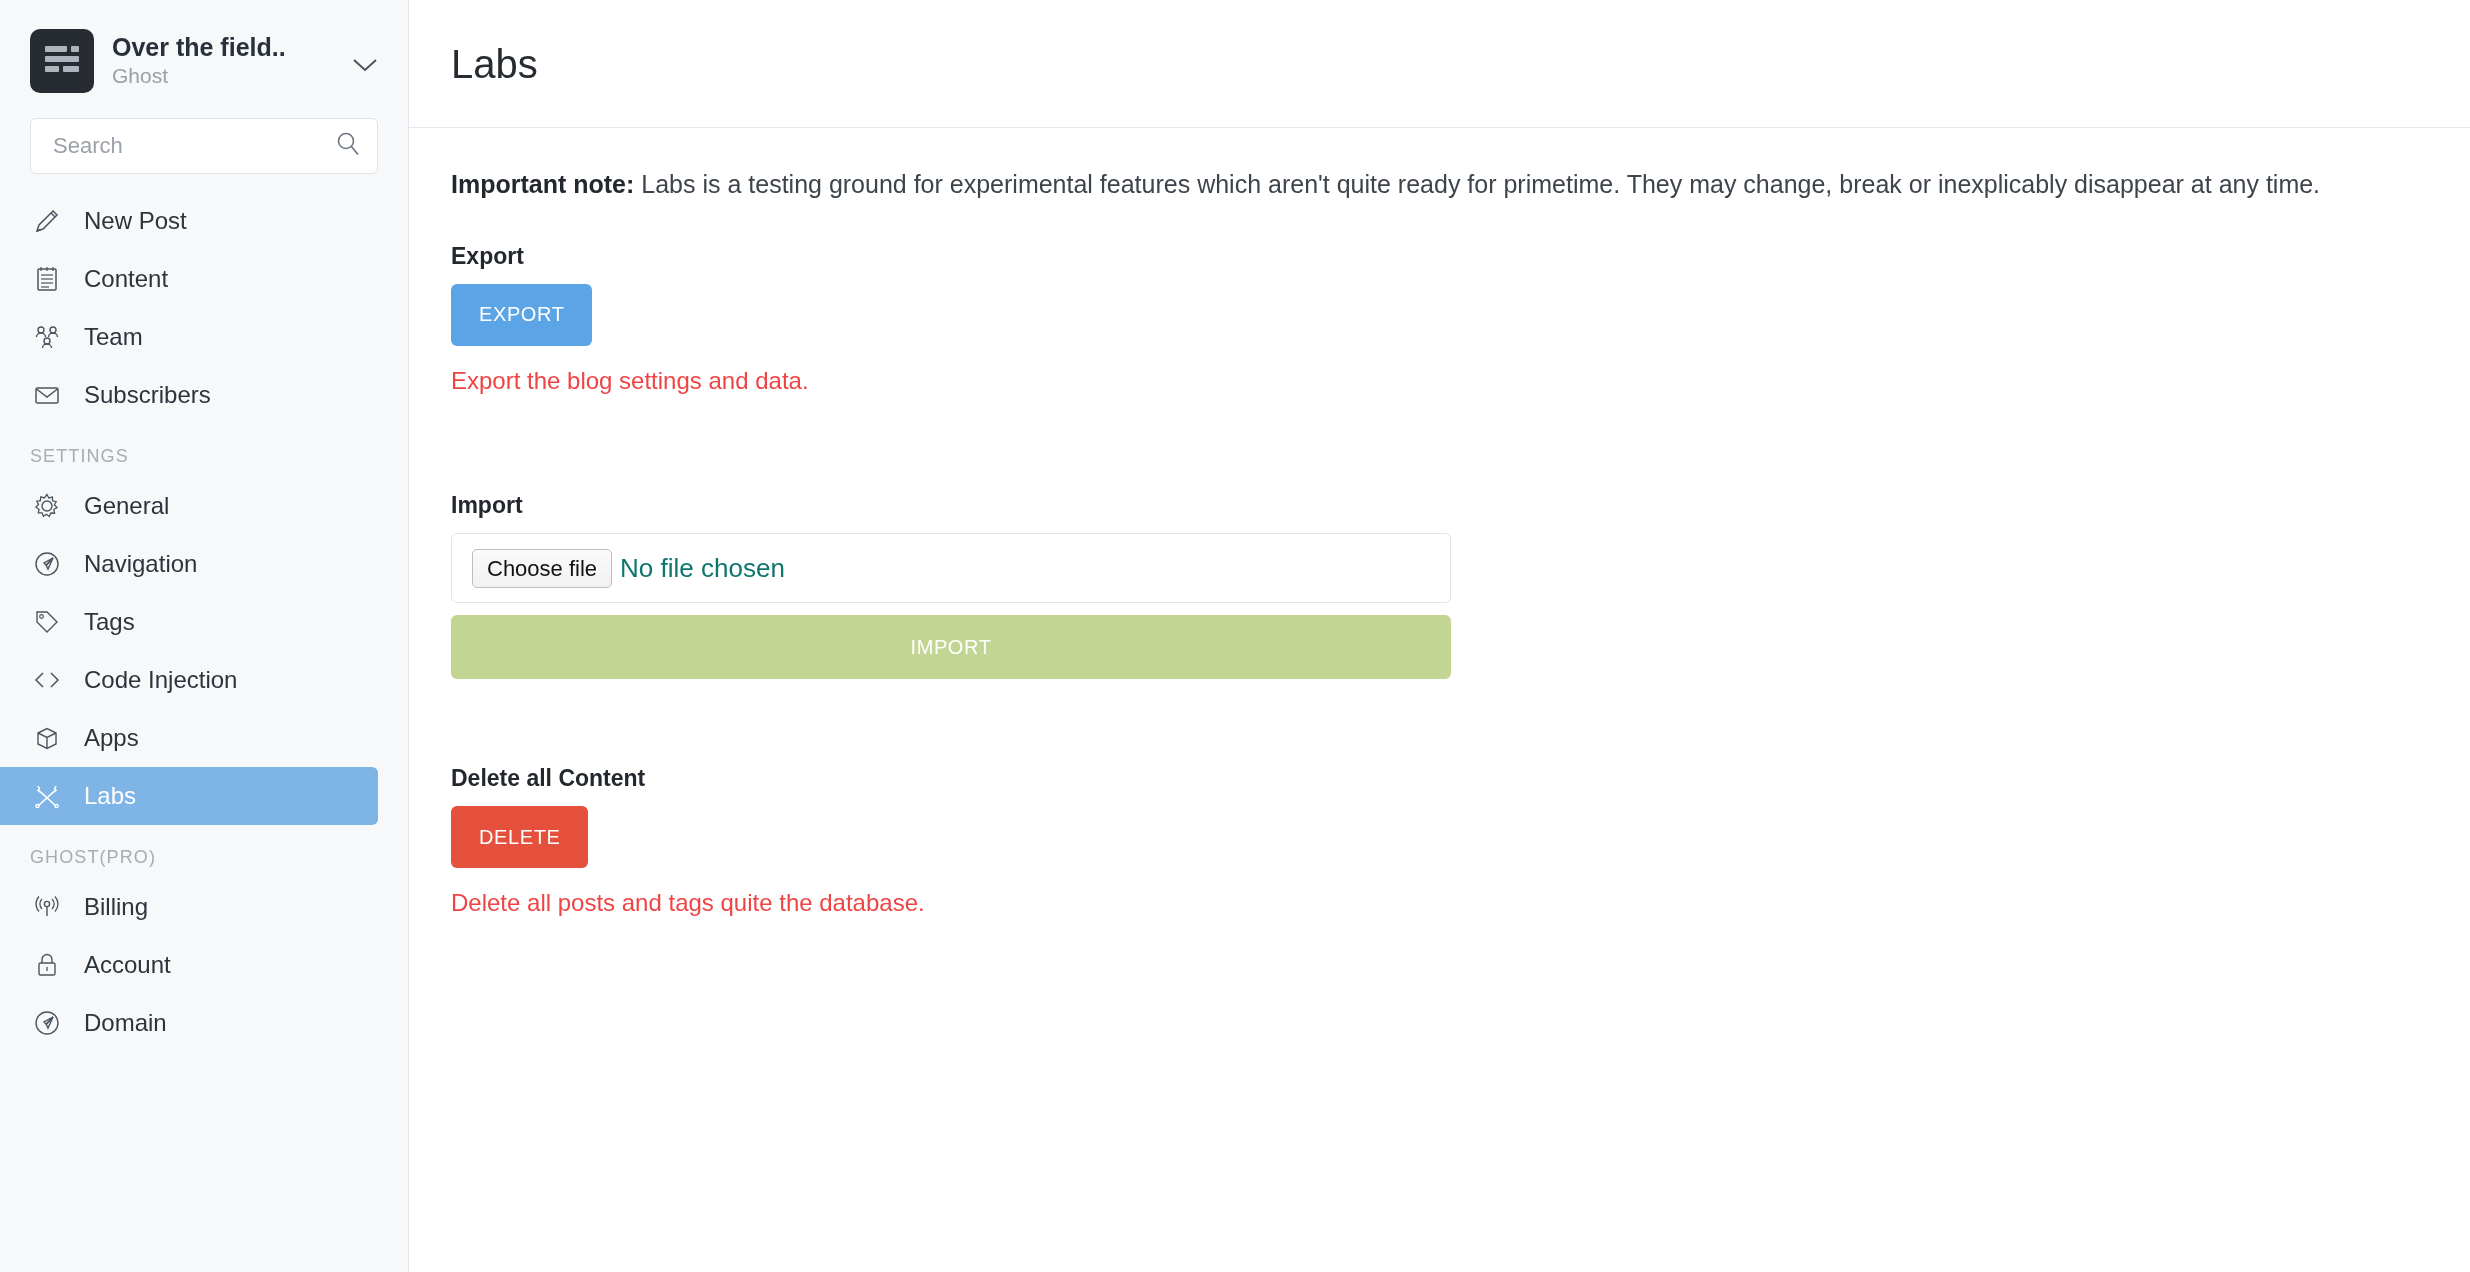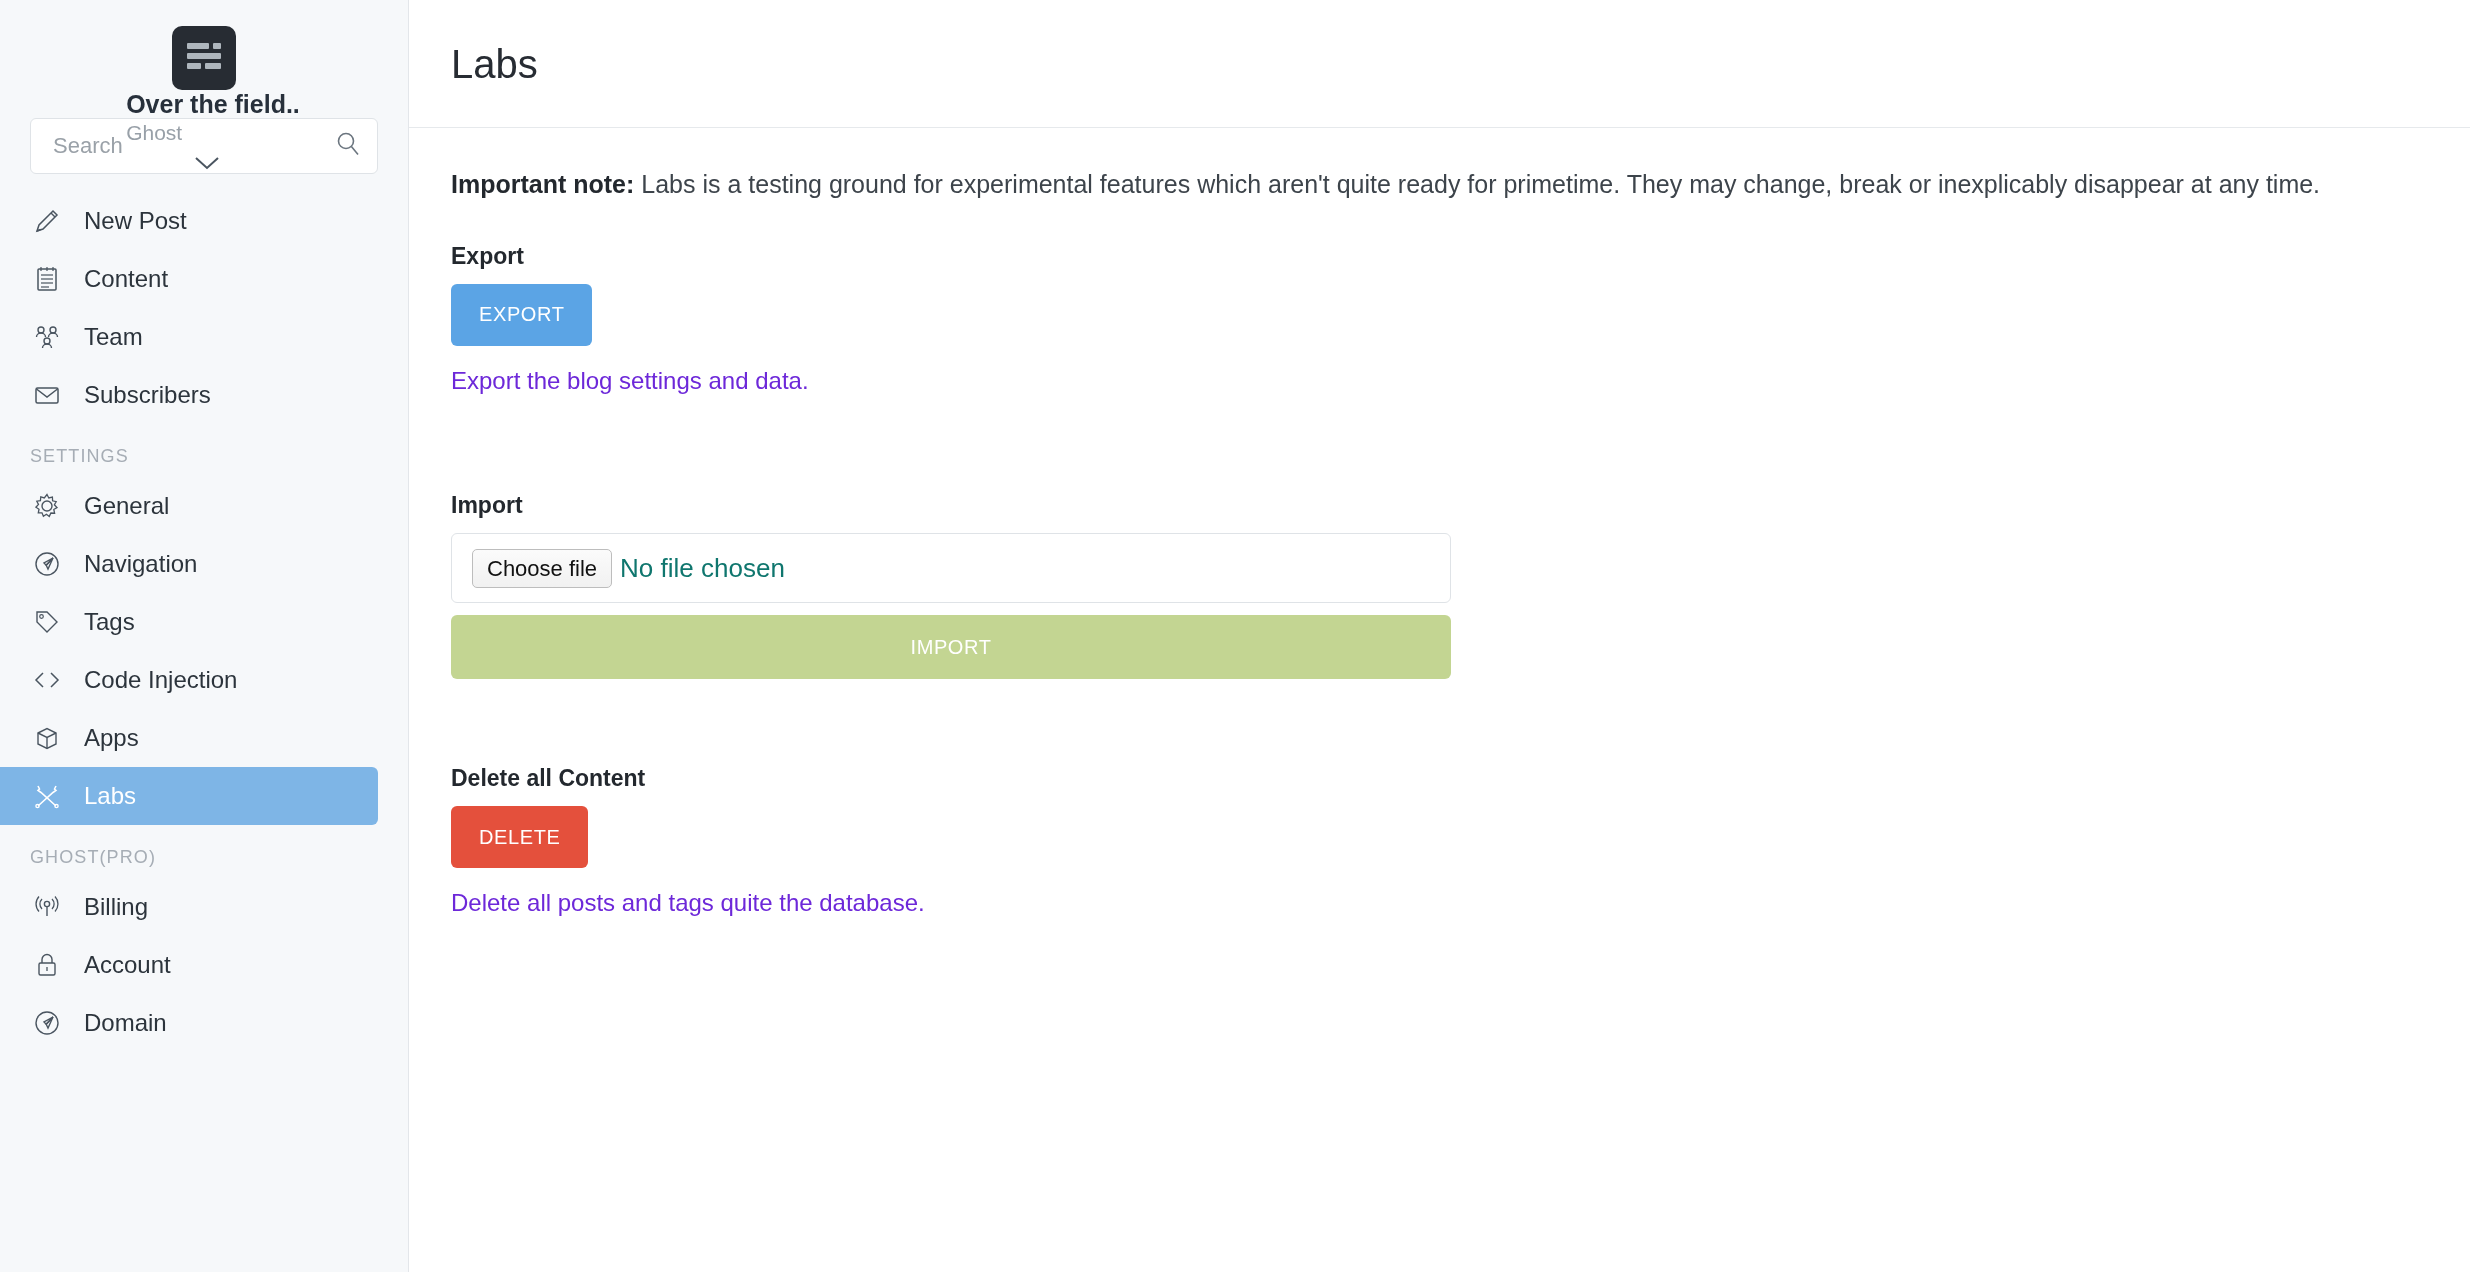--- a/index.html
+++ b/index.html
@@ -20,21 +20,20 @@
     height: 1272px;
     background: #f6f8fa;
     border-right: 1px solid #e3e6ea;
     position: relative;
   }
   .blog-head {
     display: flex;
     align-items: center;
     padding: 26px 30px 0 30px;
     height: 96px;
-    flex-direction: column;
   }
   .blog-logo {
     width: 64px; height: 64px;
     background: #272c33;
     border-radius: 10px;
     flex: 0 0 64px;
     display: flex; align-items: center; justify-content: center;
   }
   .blog-logo .bars { width: 34px; }
   .blog-logo .row { display: flex; gap: 4px; margin-bottom: 4px; }
@@ -176,21 +175,21 @@
   .btn-red  { background: #e4503c; }
   .btn-green {
     background: #c3d592;
     width: 1000px;
     height: 64px;
     display: flex;
     margin-top: 12px;
   }
   .hint {
     font-size: 24px;
-    color: #6d28d9;
+    color: #ef4444;
     line-height: 1.45;
     margin: 18px 0 0 0;
     max-width: 1000px;
   }
   .section-gap-lg { height: 96px; }
   .section-gap-md { height: 88px; }
 
   .file-input {
     width: 1000px;
     height: 70px;

